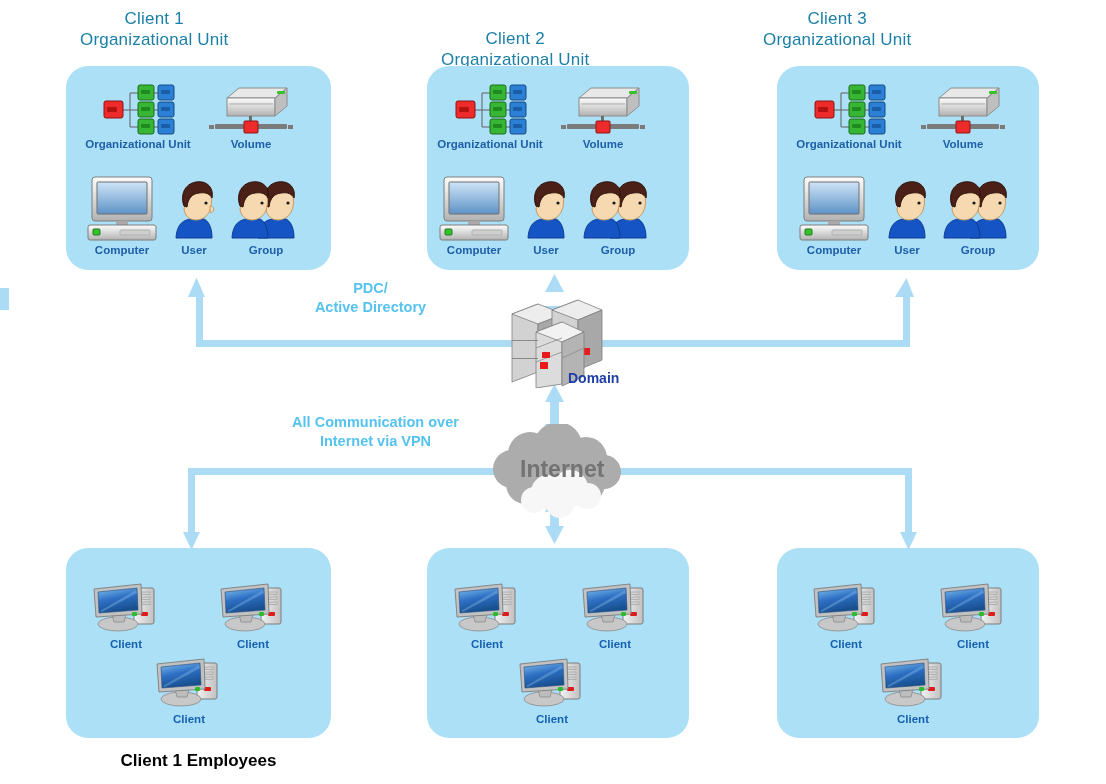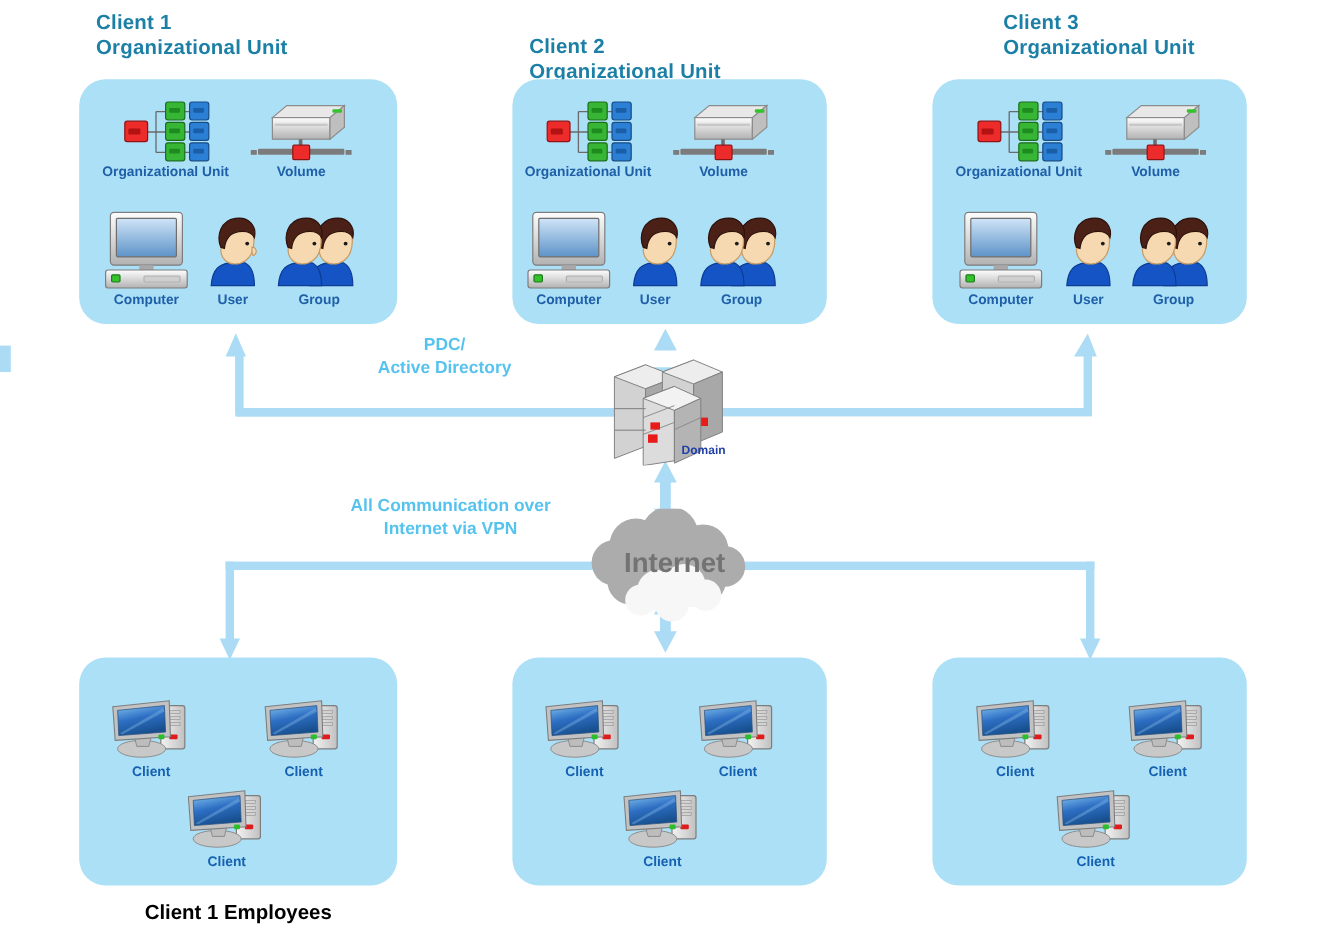--- a/index.html
+++ b/index.html
@@ -1,40 +1,40 @@
 <!DOCTYPE html>
 <html><head>
 <meta charset="utf-8">
 <style>
   html,body{margin:0;padding:0;background:#ffffff;}
   body{width:1106px;height:784px;position:relative;overflow:hidden;
        font-family:"Liberation Sans","DejaVu Sans",sans-serif;}
   #stage{position:absolute;left:0;top:0;width:1106px;height:784px;}
   #wires{position:absolute;left:0;top:0;width:1106px;height:784px;}
 
-  .ou-title{position:absolute;color:#1B7FA6;font-size:17px;font-weight:bold;
-            line-height:21px;white-space:pre-line;letter-spacing:.2px;}
+  .ou-title{position:absolute;color:#1B7FA6;font-size:17px;font-weight:normal;
+            line-height:21px;white-space:pre-line;letter-spacing:.2px;text-align:center;}
 
   .panel{position:absolute;background:#ACE0F7;border-radius:22px;}
 
   .node{position:absolute;text-align:center;}
   .node .cap{color:#1E5FA8;font-size:11.5px;font-weight:bold;margin-top:2px;
              white-space:nowrap;}
   .node .cap.blue2{color:#1560B0;}
   .icon-wrap{display:block;margin:0 auto;}
 
   .emp-title{position:absolute;color:#000000;font-size:17px;font-weight:bold;
              text-align:center;white-space:nowrap;}
 
   .wire-label{position:absolute;color:#56C3EE;font-size:14.5px;font-weight:bold;
               line-height:19px;text-align:center;white-space:pre-line;}
 
   .cloud-text{position:absolute;color:#737373;font-size:23px;font-weight:bold;
               white-space:nowrap;}
-  .domain-cap{position:absolute;color:#1E3FA8;font-size:10px;font-weight:bold;
+  .domain-cap{position:absolute;color:#1E3FA8;font-size:14px;font-weight:bold;
               white-space:nowrap;}
 </style>
 </head>
 <body>
 
 <div id="stage">
 
   <svg id="wires" viewBox="0 0 1106 784" xmlns="http://www.w3.org/2000/svg">
     <defs>
 
@@ -113,21 +113,21 @@
         <rect x="905" y="468" width="7" height="68"></rect>
         <polygon points="900,532 908.5,550 917,532"></polygon>
       </g>
     </g>
   </svg>
 
   <div class="ou-title" style="left:80px;top:8px;">Client 1
 Organizational Unit</div>
   <div class="ou-title" style="left:441px;top:8px;margin-top:20px;">Client 2
 Organizational Unit</div>
-  <div class="ou-title" style="left:836px;top:8px;">Client 3
+  <div class="ou-title" style="left:763px;top:8px;">Client 3
 Organizational Unit</div>
 
   <div class="panel" style="left:66px;top:66px;width:265px;height:204px;"></div>
   <div class="panel" style="left:427px;top:66px;width:262px;height:204px;"></div>
   <div class="panel" style="left:777px;top:66px;width:262px;height:204px;"></div>
 
   <div class="panel" style="left:66px;top:548px;width:265px;height:190px;"></div>
   <div class="panel" style="left:427px;top:548px;width:262px;height:190px;"></div>
   <div class="panel" style="left:777px;top:548px;width:262px;height:190px;"></div>
 

